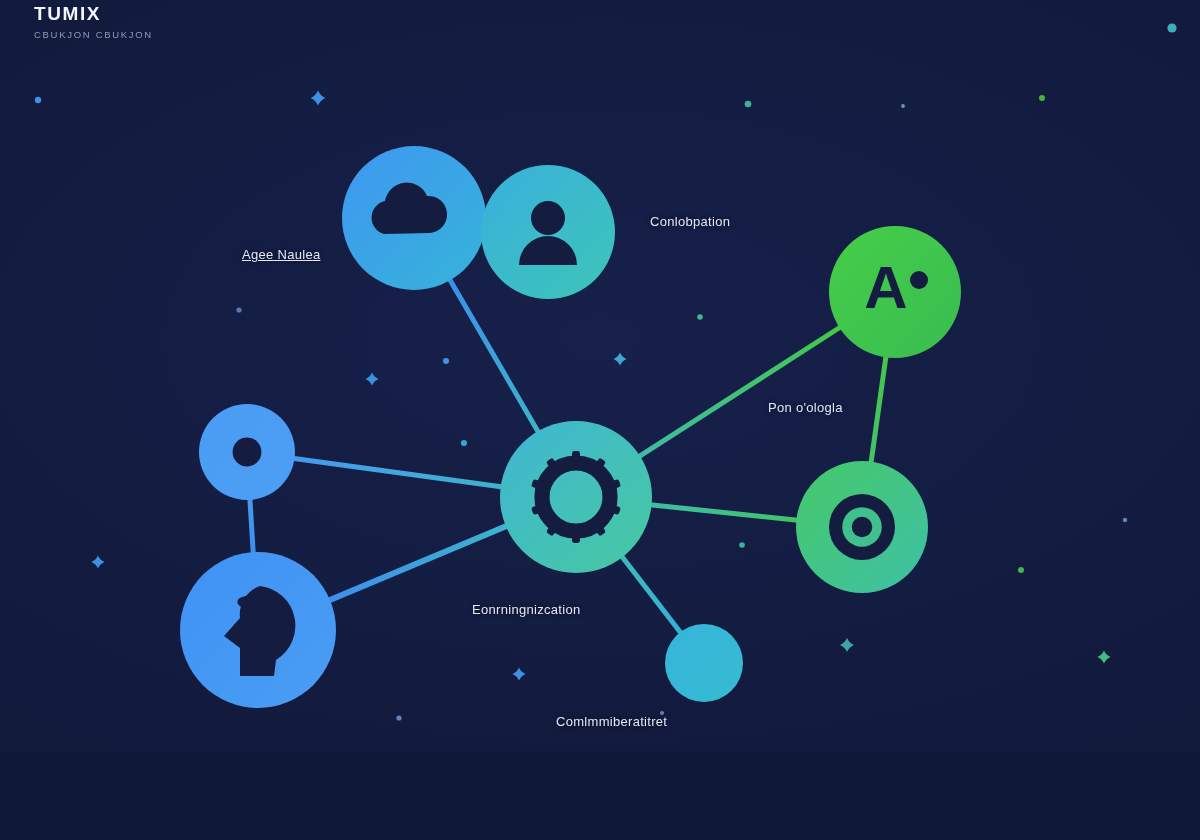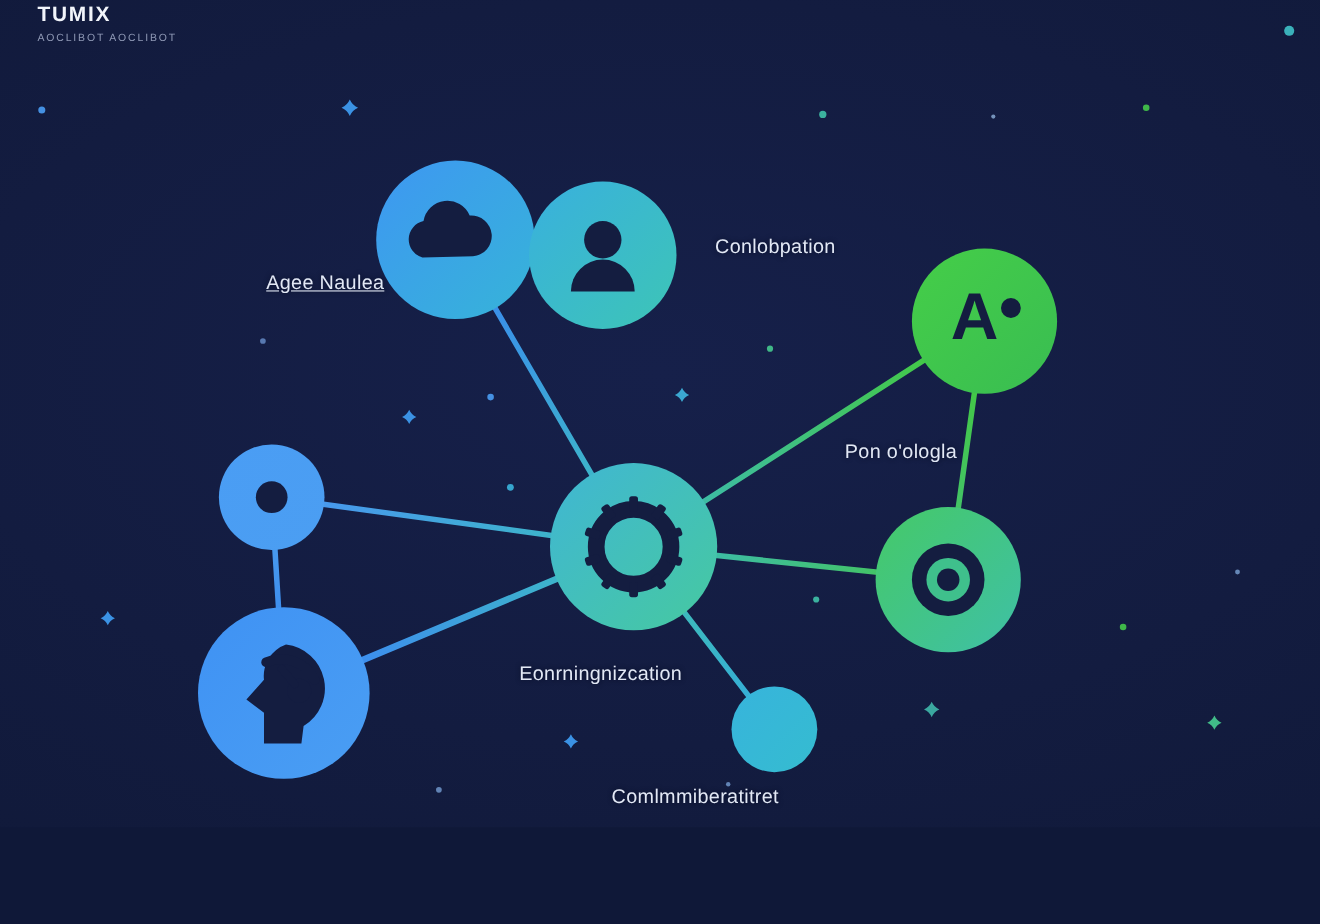--- a/index.html
+++ b/index.html
@@ -49,37 +49,37 @@
   #graph {
     position: absolute;
     inset: 0;
     width: 1200px;
     height: 840px;
   }
 
   
   .node-label {
     position: absolute;
-    font-size: 18px;
+    font-size: 13px;
     color: #e2e8f5;
     letter-spacing: .3px;
     white-space: nowrap;
     z-index: 30;
     filter: blur(.22px);
     text-shadow: 0 0 5px rgba(10,16,40,.95);
   }
 </style>
 </head>
 <body>
 
 <div id="stage">
 
   <div id="brand">
     <div class="brand-title">TUMIX</div>
-    <div class="brand-sub">AOCLIBOT AOCLIBOT</div>
+    <div class="brand-sub">CBUKJON CBUKJON</div>
   </div>
 
   <svg id="graph" viewBox="0 0 1200 840" xmlns="http://www.w3.org/2000/svg">
     <defs id="graph-defs">
         <linearGradient id="eg0" gradientUnits="userSpaceOnUse" x1="448.14521518228224" y1="276.8056483694861" x2="539.8462427481718" y2="434.7351958440736">
           <stop offset="0%" stop-color="#3c93f0"></stop>
           <stop offset="100%" stop-color="#3fb9cf"></stop>
         </linearGradient>
         <linearGradient id="eg1" gradientUnits="userSpaceOnUse" x1="290.59410483189413" y1="457.96271950588215" x2="504.6641920932642" y2="487.24282262673825">
           <stop offset="0%" stop-color="#4a9df4"></stop>

